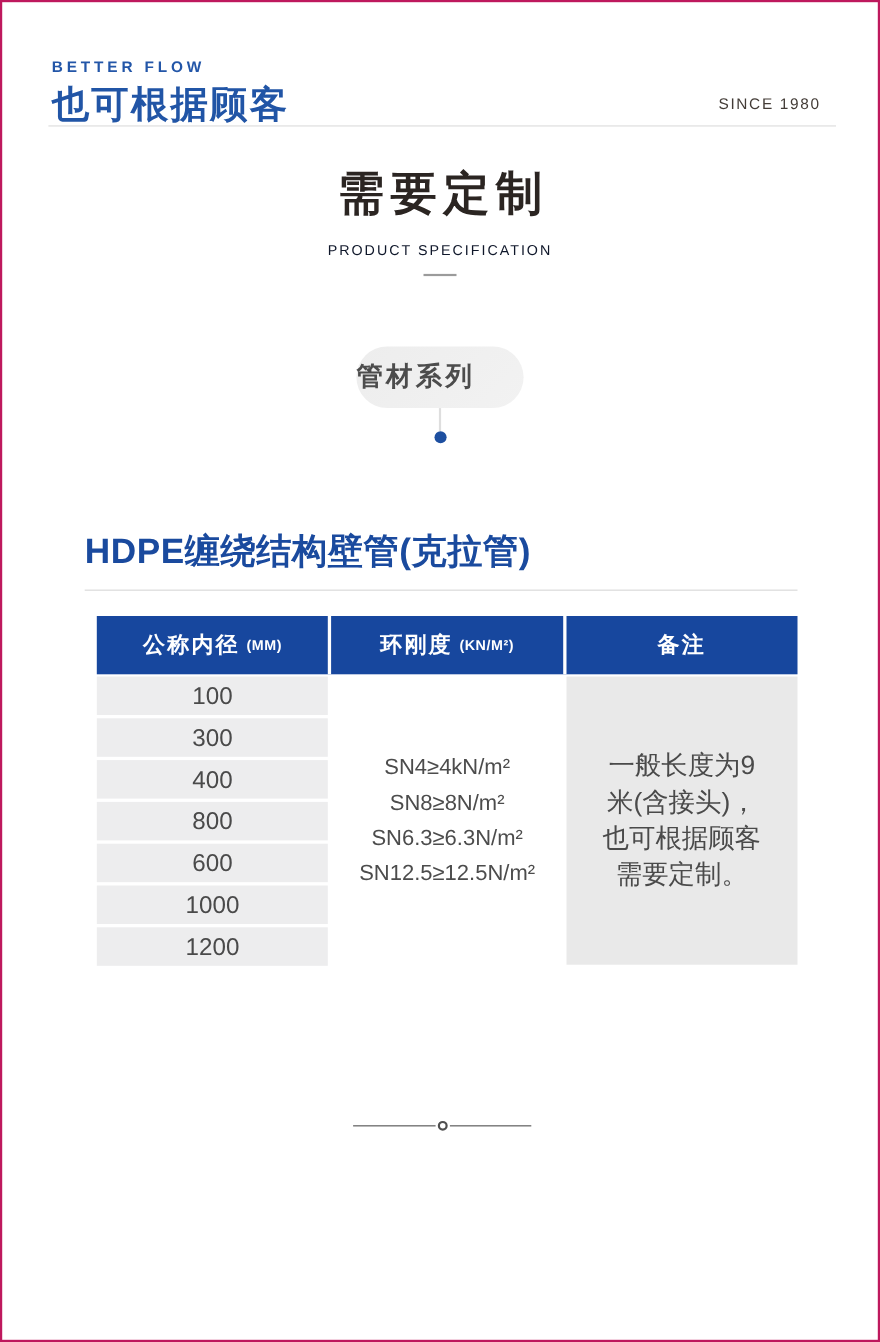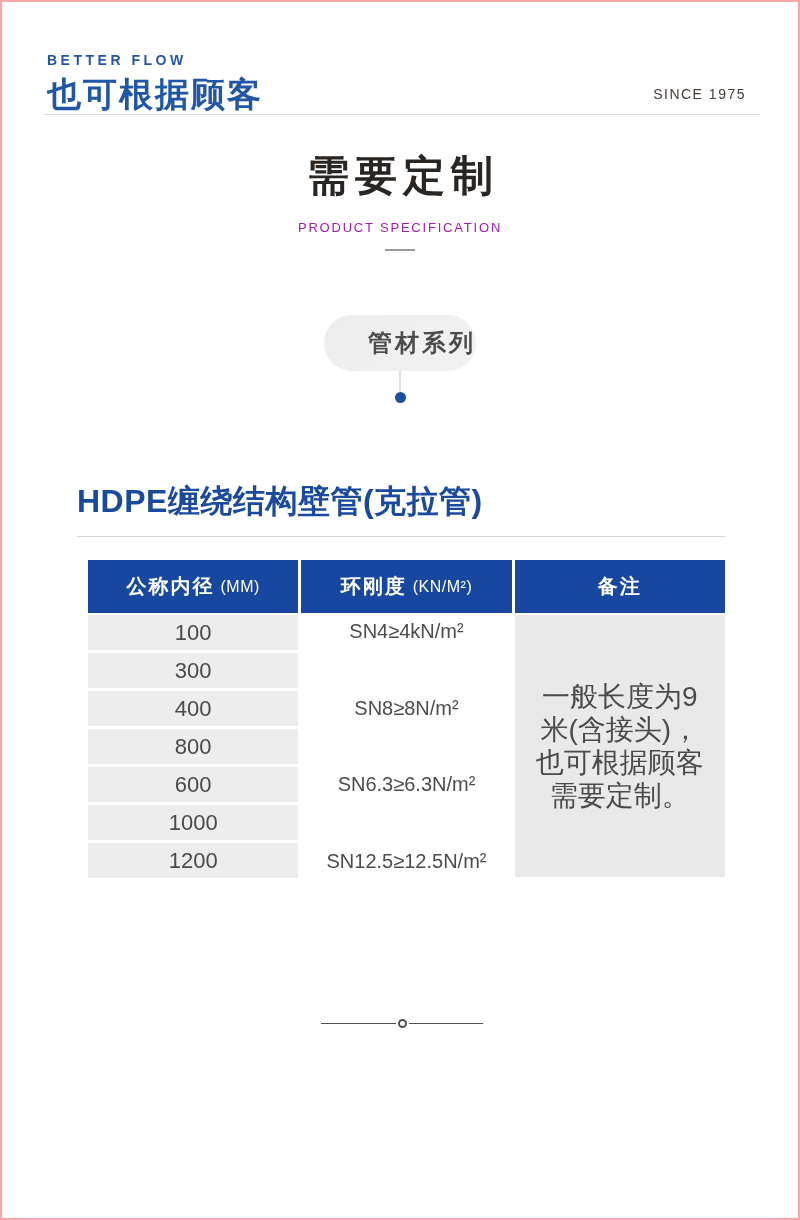--- a/index.html
+++ b/index.html
@@ -6,21 +6,21 @@
   html, body { background: #fff; }
   body {
     font-family: "Liberation Sans", "DejaVu Sans", sans-serif;
     width: 800px;
   }
   .page {
     position: relative;
     width: 800px;
     height: 1220px;
     background: #ffffff;
-    border: 2px solid #fca5a5;
+    border: 2px solid #be185d;
     overflow: hidden;
   }
 
   
   .brand { position: absolute; left: 45px; top: 50px; }
   .brand-en {
     color: #2356a8;
     font-size: 14px;
     font-weight: bold;
     letter-spacing: 3.5px;
@@ -53,21 +53,21 @@
   .title-block { position: absolute; top: 146px; left: 0; right: 0; text-align: center; }
   .title-cn {
     color: #2b2522;
     font-size: 42px;
     font-weight: 700;
     letter-spacing: 6px;
     padding-left: 6px;
   }
   .title-en {
     margin-top: 16px;
-    color: #a21caf;
+    color: #0f172a;
     font-size: 13px;
     letter-spacing: 1.8px;
   }
   .title-dash {
     width: 30px;
     height: 2px;
     background: #9b9b9b;
     margin: 14px auto 0 auto;
   }
 
@@ -77,21 +77,21 @@
     display: inline-block;
     width: 152px;
     height: 56px;
     line-height: 56px;
     border-radius: 28px;
     background: linear-gradient(135deg, #ededed 0%, #f2f2f2 100%);
     color: #4c4c4c;
     font-size: 24px;
     font-weight: 700;
     letter-spacing: 3px;
-    text-align: right;
+    text-align: left;
   }
   .pill-connector {
     width: 2px;
     height: 21px;
     background: #dedede;
     margin: 0 auto;
   }
   .pill-dot {
     width: 11px;
     height: 11px;
@@ -123,22 +123,22 @@
     display: flex;
     align-items: center;
     justify-content: center;
     color: #ffffff;
     font-size: 20px;
     font-weight: 700;
     letter-spacing: 2px;
   }
   .th + .th { border-left: 3px solid #ffffff; }
   .th .unit {
-    font-size: 16px;
-    font-weight: 400;
+    font-size: 13px;
+    font-weight: 700;
     letter-spacing: 0.5px;
     margin-left: 6px;
   }
   .tbody { display: flex; margin-top: 2px; height: 262px; }
   .col { flex: 1; }
   .col-left { display: flex; flex-direction: column; }
   .dia-row {
     height: 35px;
     line-height: 35px;
     background: #ededee;
@@ -147,38 +147,38 @@
     font-size: 22px;
     margin-bottom: 3px;
   }
   .dia-row:last-child { margin-bottom: 0; }
   .col-mid {
     margin: 0 3px;
     background: #ffffff;
     display: flex;
     flex-direction: column;
     align-items: center;
-    justify-content: space-between;
+    justify-content: center;
   }
   .sn-line {
     color: #4c4c4c;
     font-size: 20px;
     line-height: 32px;
     text-align: center;
   }
   .col-right {
     background: #e9e9e9;
     display: flex;
     flex-direction: column;
     align-items: center;
     justify-content: center;
   }
   .note-line {
     color: #4a4a4a;
-    font-size: 28px;
+    font-size: 24px;
     line-height: 33px;
   }
 
   
   .bottom-divider {
     position: absolute;
     top: 1014px;
     left: 319px;
     width: 162px;
     height: 14px;
@@ -197,21 +197,21 @@
 </style>
 </head>
 <body>
 
 <div class="page">
 
   <div class="brand">
     <div class="brand-en">BETTER FLOW</div>
     <div class="brand-cn">也可根据顾客</div>
   </div>
-  <div class="since">SINCE 1975</div>
+  <div class="since">SINCE 1980</div>
   <div class="header-rule"></div>
 
   <div class="title-block">
     <div class="title-cn">需要定制</div>
     <div class="title-en">PRODUCT SPECIFICATION</div>
     <div class="title-dash"></div>
   </div>
 
   <div class="series-block">
     <div class="pill">管材系列</div>

